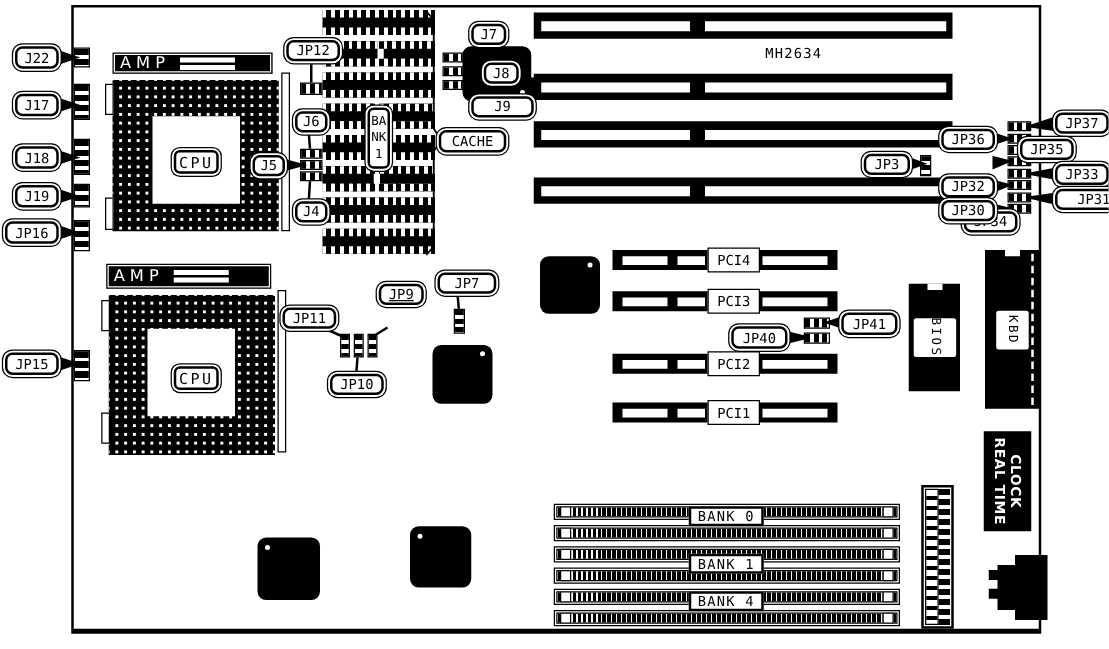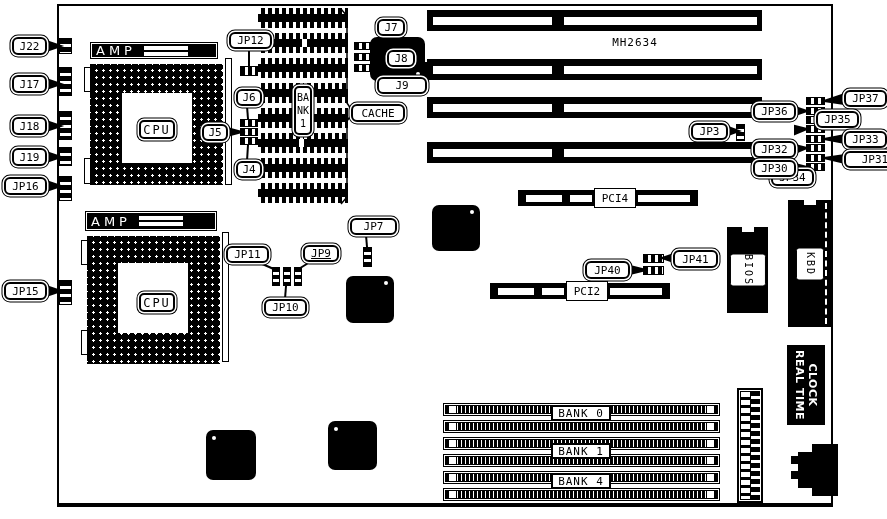--- a/index.html
+++ b/index.html
@@ -153,21 +153,21 @@
       </span>
   </div>
   <div class="socket" style="left:87px;top:236px;width:133px;height:128px;"></div>
   <div class="sockhole" style="left:118px;top:263px;width:70px;height:70px;"></div>
   <div class="cpulabel" style="left:139px;top:293px;width:36px;height:19px;">CPU</div>
   <div class="sidebar-sm" style="left:81px;top:240px;width:7px;height:25px;"></div>
   <div class="sidebar-sm" style="left:81px;top:330px;width:7px;height:25px;"></div>
   <div class="sidebar-sm" style="left:222px;top:232px;width:7px;height:130px;"></div>
 
   <div class="label" style="left:226px;top:246px;width:43px;height:17px;">JP11</div>
-  <div class="label" style="left:303px;top:245px;width:36px;height:17px;text-decoration:underline;">JP9</div>
+  <div class="label" style="left:303px;top:227px;width:36px;height:17px;text-decoration:underline;">JP9</div>
   <div class="label" style="left:264px;top:299px;width:43px;height:17px;">JP10</div>
   <div class="jump-v" style="left:272px;top:267px;width:8px;height:19px;"></div>
   <div class="jump-v" style="left:283px;top:267px;width:8px;height:19px;"></div>
   <div class="jump-v" style="left:294px;top:267px;width:8px;height:19px;"></div>
   <div class="label" style="left:350px;top:218px;width:47px;height:17px;">JP7</div>
   <div class="jump-v" style="left:363px;top:247px;width:9px;height:20px;"></div>
 
   <div id="cachebank">
     <div class="diprow"></div>
     <div class="diprow split">
@@ -247,31 +247,43 @@
   <div class="chip" style="left:346px;top:276px;width:48px;height:47px;">
     <span class="dot" style="right:6px;top:5px;"></span>
     </div>
   <div class="chip" style="left:206px;top:430px;width:50px;height:50px;">
     <span class="dot" style="left:6px;top:6px;"></span>
     </div>
   <div class="chip" style="left:328px;top:421px;width:49px;height:49px;">
     <span class="dot" style="left:6px;top:6px;"></span>
     </div>
 
-  <div class="pci" style="top:190px;margin-left:28px;">
+  <div class="pci" style="top:200px;">
       <i class="a"></i>
       <i class="b"></i>
       <i class="c"></i>
     <span class="pcilabel">PCI4</span>
+    </div>
+  <div class="pci" style="top:233px;">
+      <i class="a"></i>
+      <i class="b"></i>
+      <i class="c"></i>
+    <span class="pcilabel">PCI3</span>
     </div>
   <div class="pci" style="top:283px;">
       <i class="a"></i>
       <i class="b"></i>
       <i class="c"></i>
     <span class="pcilabel">PCI2</span>
+    </div>
+  <div class="pci" style="top:322px;">
+      <i class="a"></i>
+      <i class="b"></i>
+      <i class="c"></i>
+    <span class="pcilabel">PCI1</span>
     </div>
 
   <div class="label" style="left:585px;top:261px;width:45px;height:18px;">JP40</div>
   <div class="label" style="left:673px;top:250px;width:45px;height:18px;">JP41</div>
   <div class="jump-h" style="left:643px;top:254px;width:21px;height:9px;"></div>
   <div class="jump-h" style="left:643px;top:266px;width:21px;height:9px;"></div>
 
   <div class="vchip" style="left:727px;top:227px;width:41px;height:86px;">
     <span class="notch"></span>
     <span class="vlabel">

